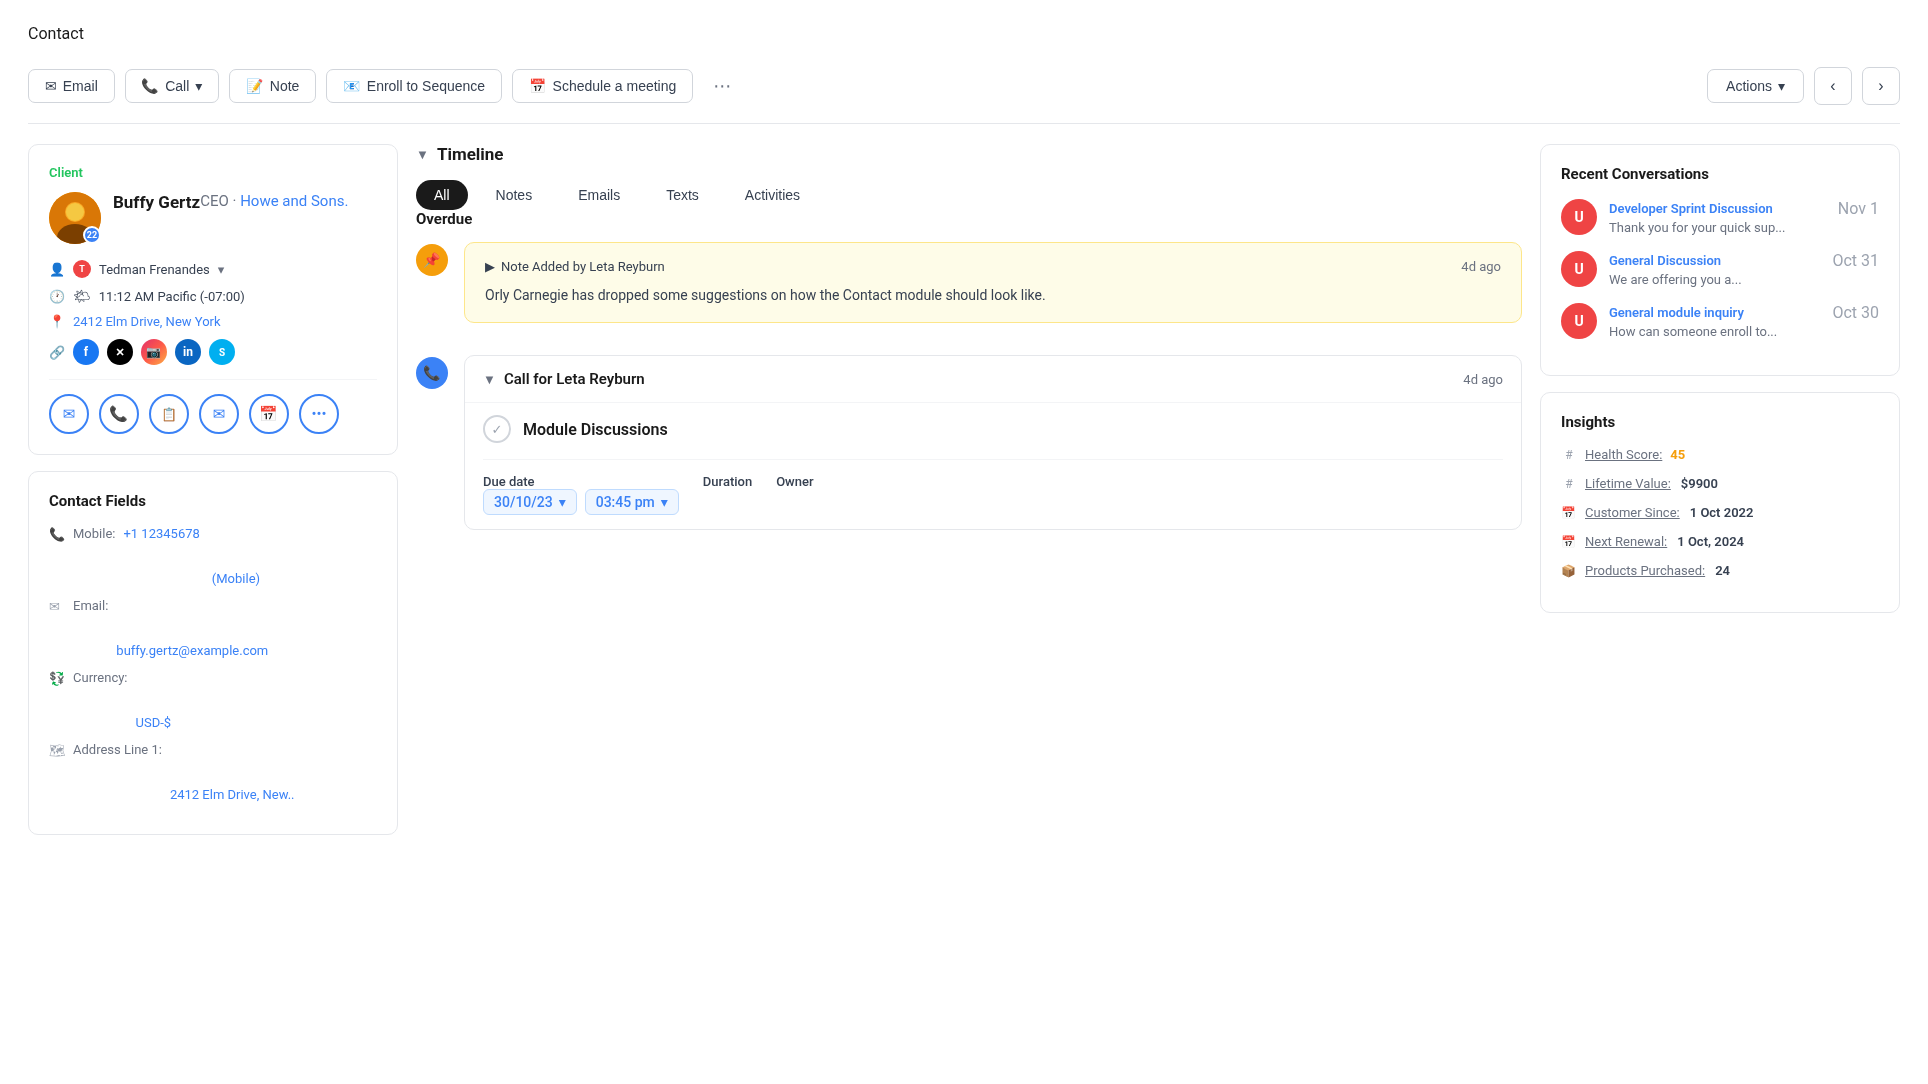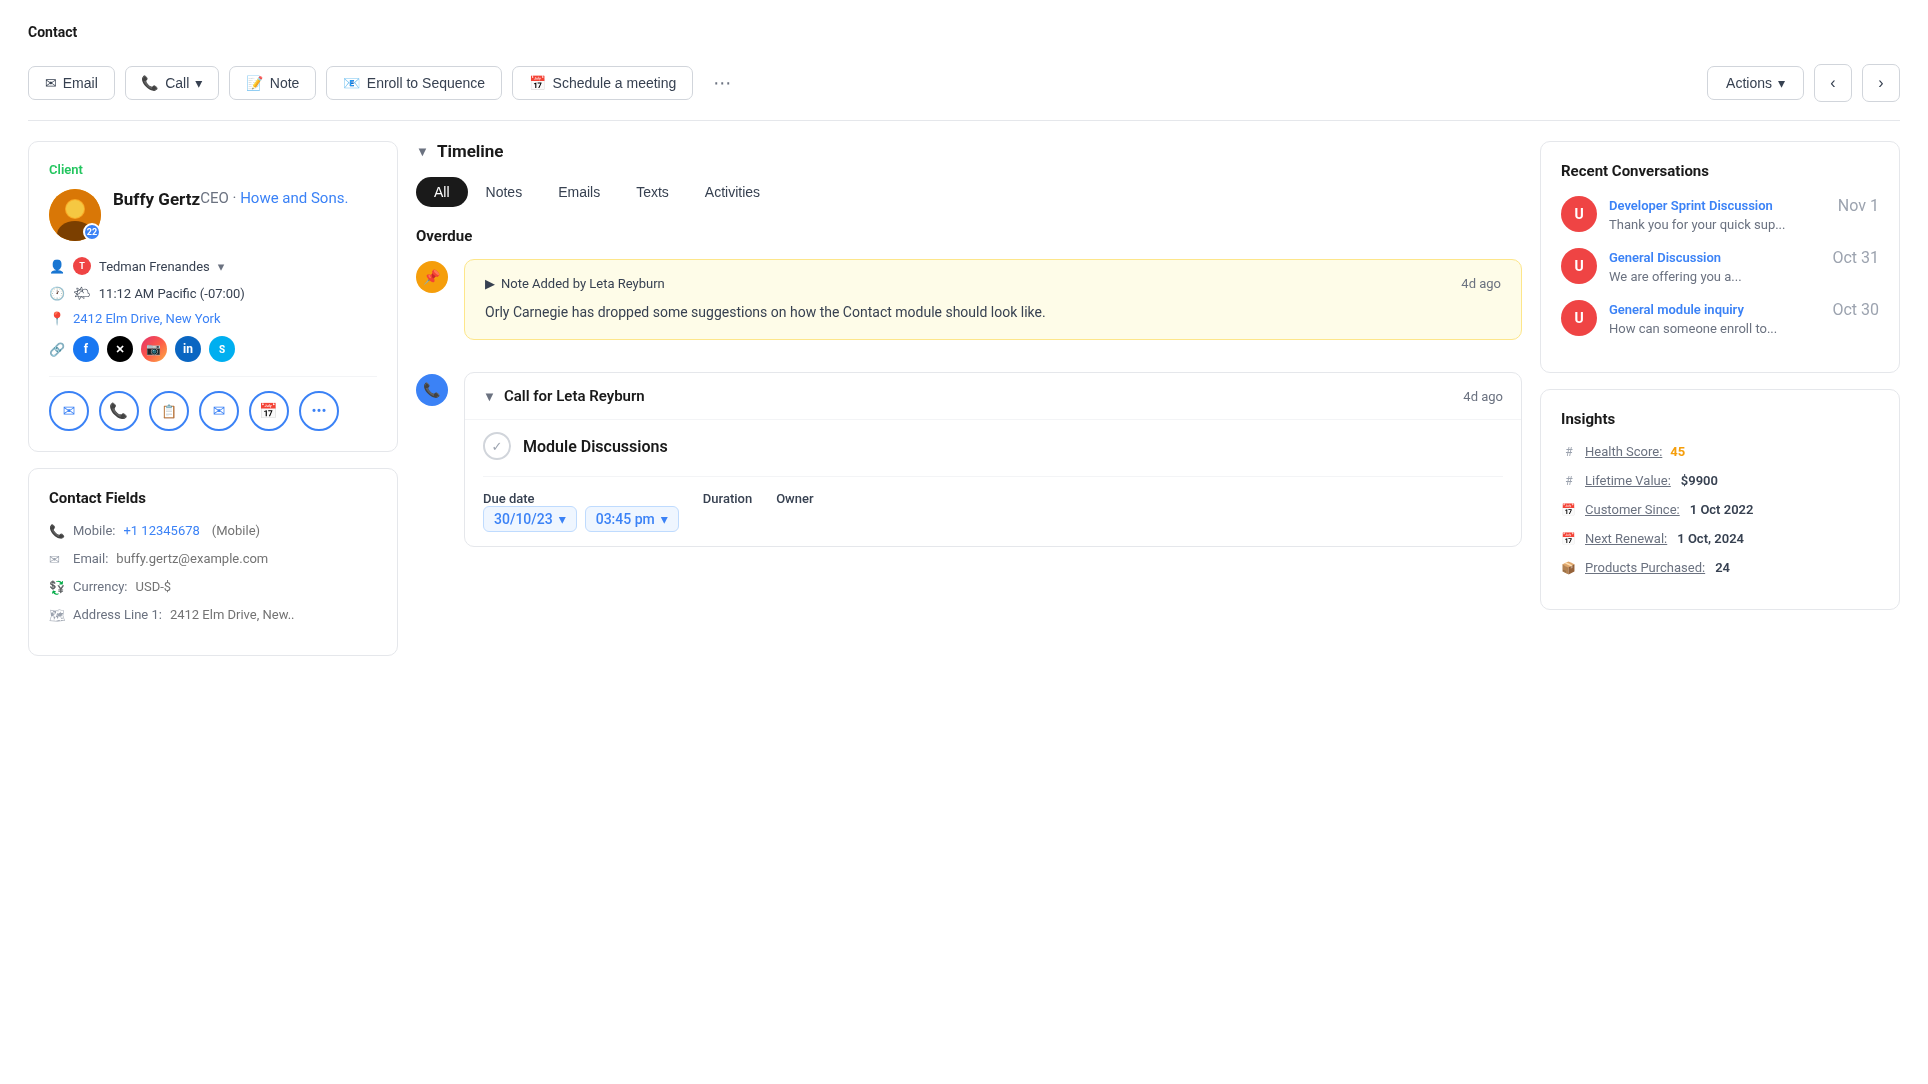--- a/index.html
+++ b/index.html
@@ -1,20 +1,20 @@
 <!DOCTYPE html>
 <html><head>
   <meta charset="utf-8">
   <style>
     * { box-sizing: border-box; margin: 0; padding: 0; }
     body { font-family: -apple-system, BlinkMacSystemFont, 'Segoe UI', Roboto, sans-serif; background: #fff; color: #1a1a1a; font-size: 14px; }
 
     .page { padding: 24px 28px; max-width: 1928px; }
 
-    .page-title { font-size: 14px; font-weight: 700; margin-bottom: 24px; }
+    .page-title { font-size: 16px; font-weight: 400; margin-bottom: 24px; }
 
     
     .toolbar { display: flex; align-items: center; gap: 10px; margin-bottom: 20px; padding-bottom: 18px; border-bottom: 1px solid #e5e7eb; }
     .toolbar-btn { display: flex; align-items: center; gap: 6px; padding: 8px 16px; border: 1.5px solid #d1d5db; border-radius: 7px; background: #fff; cursor: pointer; font-size: 14px; font-weight: 500; color: #374151; white-space: nowrap; }
     .toolbar-spacer { flex: 1; }
     .actions-btn { display: flex; align-items: center; gap: 6px; padding: 8px 18px; border: 1.5px solid #d1d5db; border-radius: 7px; background: #fff; cursor: pointer; font-size: 14px; font-weight: 500; color: #374151; }
     .nav-btn { display: flex; align-items: center; justify-content: center; width: 38px; height: 38px; border: 1.5px solid #d1d5db; border-radius: 7px; background: #fff; cursor: pointer; font-size: 16px; color: #374151; }
 
     
     .main-layout { display: grid; grid-template-columns: 370px 1fr 360px; gap: 18px; align-items: start; }
@@ -49,30 +49,30 @@
     .social-sk { background: #00aff0; color: #fff; }
 
     .action-icons { display: flex; gap: 10px; margin-top: 14px; padding-top: 14px; border-top: 1px solid #f3f4f6; }
     .action-icon-btn { width: 40px; height: 40px; border-radius: 50%; border: 2px solid #3b82f6; display: flex; align-items: center; justify-content: center; color: #3b82f6; cursor: pointer; font-size: 15px; background: #fff; }
 
     .fields-card { border: 1.5px solid #e5e7eb; border-radius: 10px; padding: 20px; background: #fff; }
     .fields-title { font-size: 15px; font-weight: 700; margin-bottom: 16px; }
     .field-row { display: flex; align-items: flex-start; gap: 8px; font-size: 13px; margin-bottom: 12px; color: #374151; }
     .field-icon { color: #9ca3af; width: 16px; flex-shrink: 0; margin-top: 1px; }
     .field-label { color: #6b7280; white-space: nowrap; }
-    .field-value { color: #737373; }
+    .field-value { color: #3b82f6; margin-top: 45px; }
     .field-link { color: #3b82f6; text-decoration: none; }
 
     
     .center-panel { }
 
     .timeline-header { display: flex; align-items: center; gap: 8px; font-size: 17px; font-weight: 700; margin-bottom: 16px; }
     .collapse-icon { color: #6b7280; font-size: 13px; cursor: pointer; }
 
-    .timeline-tabs { display: flex; gap: 0; margin-bottom: 20px; }
+    .timeline-tabs { display: flex; gap: 10px; }
     .tab-pill { padding: 7px 18px; border-radius: 999px; font-size: 14px; font-weight: 500; cursor: pointer; border: none; background: transparent; color: #374151; }
     .tab-pill.active { background: #1a1a1a; color: #fff; }
 
     .overdue-label { font-size: 15px; font-weight: 700; margin-bottom: 14px; }
 
     
     .note-card { background: #fefce8; border: 1px solid #fde68a; border-radius: 10px; padding: 16px 20px; margin-bottom: 16px; }
     .note-header { display: flex; justify-content: space-between; align-items: center; margin-bottom: 10px; }
     .note-expand { display: flex; align-items: center; gap: 6px; font-size: 13px; color: #374151; cursor: pointer; }
     .note-time { font-size: 13px; color: #6b7280; }

